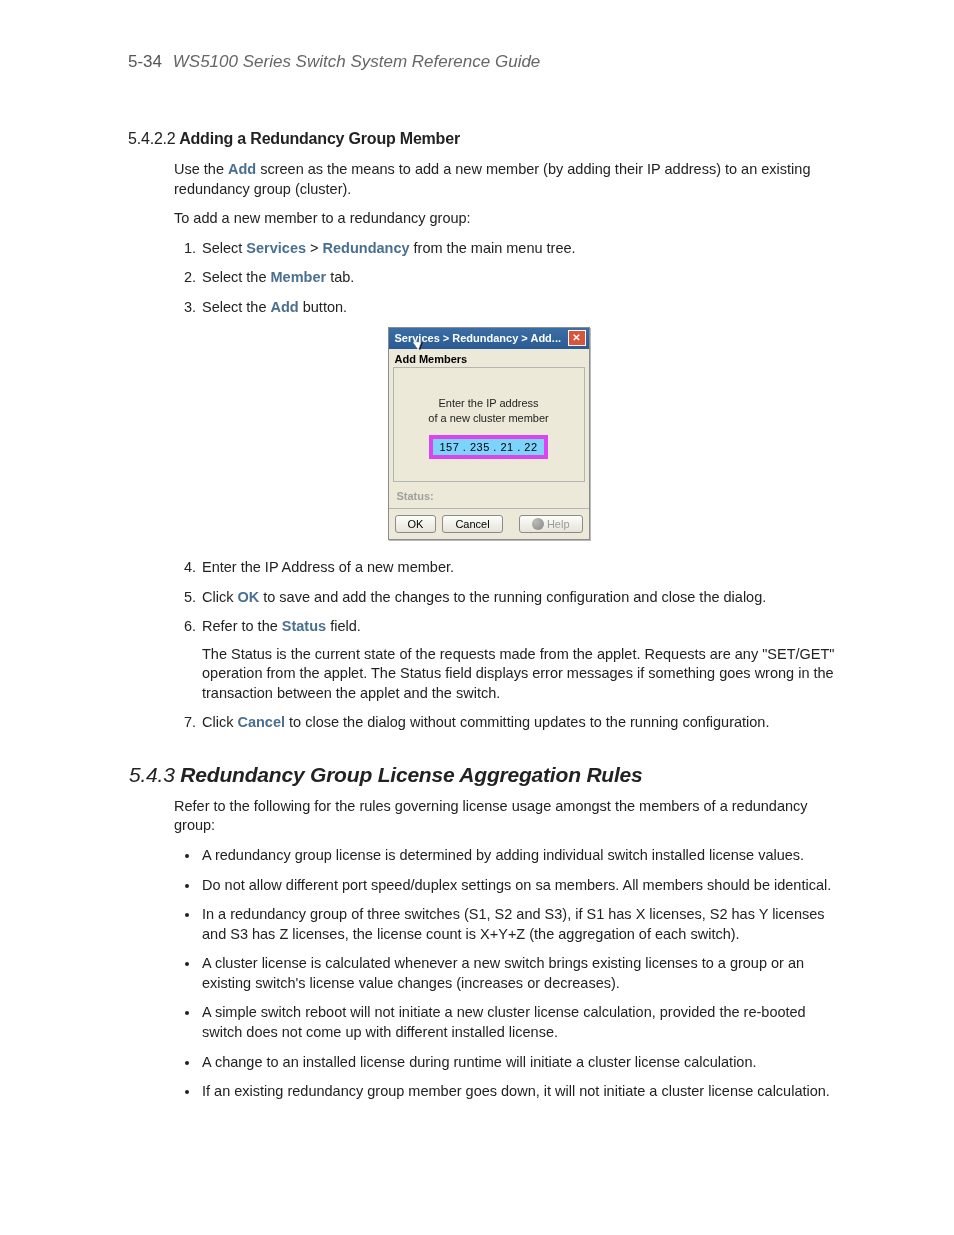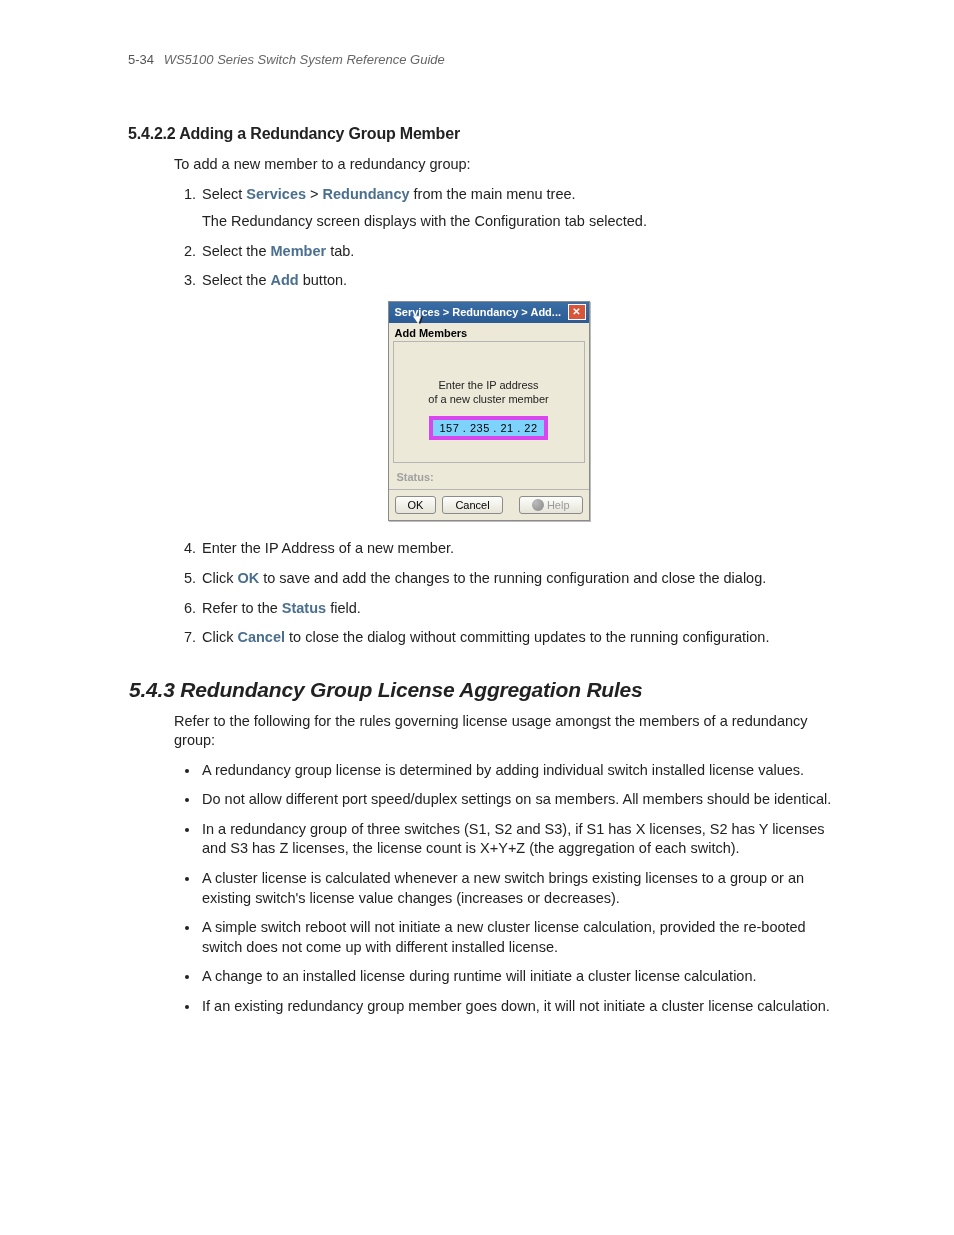--- a/index.html
+++ b/index.html
@@ -7,32 +7,32 @@
     font-family: "Helvetica Neue", Arial, sans-serif;
     background: #fff;
     color: #222;
     width: 954px;
     height: 1235px;
     position: relative;
     box-sizing: border-box;
     padding: 52px 105px 0 128px;
   }
   .page-header {
-    font-size: 13px;
+    font-size: 17px;
     font-style: italic;
     color: #666;
     margin-bottom: 58px;
   }
   .page-header .page-num {
     font-style: normal;
     color: #555;
     margin-right: 6px;
   }
   .section-num {
-    font-weight: bold;
+    font-weight: normal;
     text-align: right;
   }
   .h3 {
     font-size: 16px;
     font-weight: bold;
     font-family: "Helvetica Neue Condensed", "Arial Narrow", Arial, sans-serif;
     letter-spacing: -0.2px;
     margin-bottom: 12px;
   }
   .h2 {
@@ -123,21 +123,21 @@
   }
   .dlg-section-label {
     font-weight: bold;
     padding: 4px 6px 2px 6px;
     color: #000;
   }
   .dlg-inner {
     border: 1px solid #b5b5b5;
     margin: 0 4px 6px 4px;
     background: #ece9d8;
-    padding: 36px 8px 22px 8px;
+    padding: 28px 8px 22px 8px;
     text-align: center;
   }
   .dlg-inner .hint {
     color: #222;
     font-size: 11px;
     line-height: 1.3;
     margin-bottom: 10px;
     display:inline-block;
     text-align:center;
   }
@@ -193,27 +193,29 @@
   <span class="page-num">5-34</span>
   <span>WS5100 Series Switch System Reference Guide</span>
 </div>
 
 <div class="h3">
   <span class="section-num">5.4.2.2</span>
   <span>Adding a Redundancy Group Member</span>
 </div>
 
 <div class="body-indent">
+  <p>
+    <span>Use the </span><span class="kw">Add</span><span> screen as the means to add a new member (by adding their IP address) to an existing redundancy group (cluster).</span>
+  </p>
   <p>To add a new member to a redundancy group:</p>
 </div>
 
 <ol class="numbered">
   <li>
     <span>Select </span><span class="kw">Services</span><span> &gt; </span><span class="kw">Redundancy</span><span> from the main menu tree.</span>
-    <p>The Redundancy screen displays with the Configuration tab selected.</p>
   </li>
   <li>
     <span>Select the </span><span class="kw">Member</span><span> tab.</span>
   </li>
   <li>
     <span>Select the </span><span class="kw">Add</span><span> button.</span>
   </li>
 </ol>
 
 <div class="dialog-wrap">
@@ -245,20 +247,21 @@
   </div>
 </div>
 
 <ol class="numbered" start="4">
   <li>Enter the IP Address of a new member.</li>
   <li>
     <span>Click </span><span class="kw">OK</span><span> to save and add the changes to the running configuration and close the dialog.</span>
   </li>
   <li>
     <span>Refer to the </span><span class="kw">Status</span><span> field.</span>
+    <p>The Status is the current state of the requests made from the applet. Requests are any "SET/GET" operation from the applet. The Status field displays error messages if something goes wrong in the transaction between the applet and the switch.</p>
   </li>
   <li>
     <span>Click </span><span class="kw">Cancel</span><span> to close the dialog without committing updates to the running configuration.</span>
   </li>
 </ol>
 
 <div class="h2">
   <span class="section-num">5.4.3</span>
   <span>Redundancy Group License Aggregation Rules</span>
 </div>

